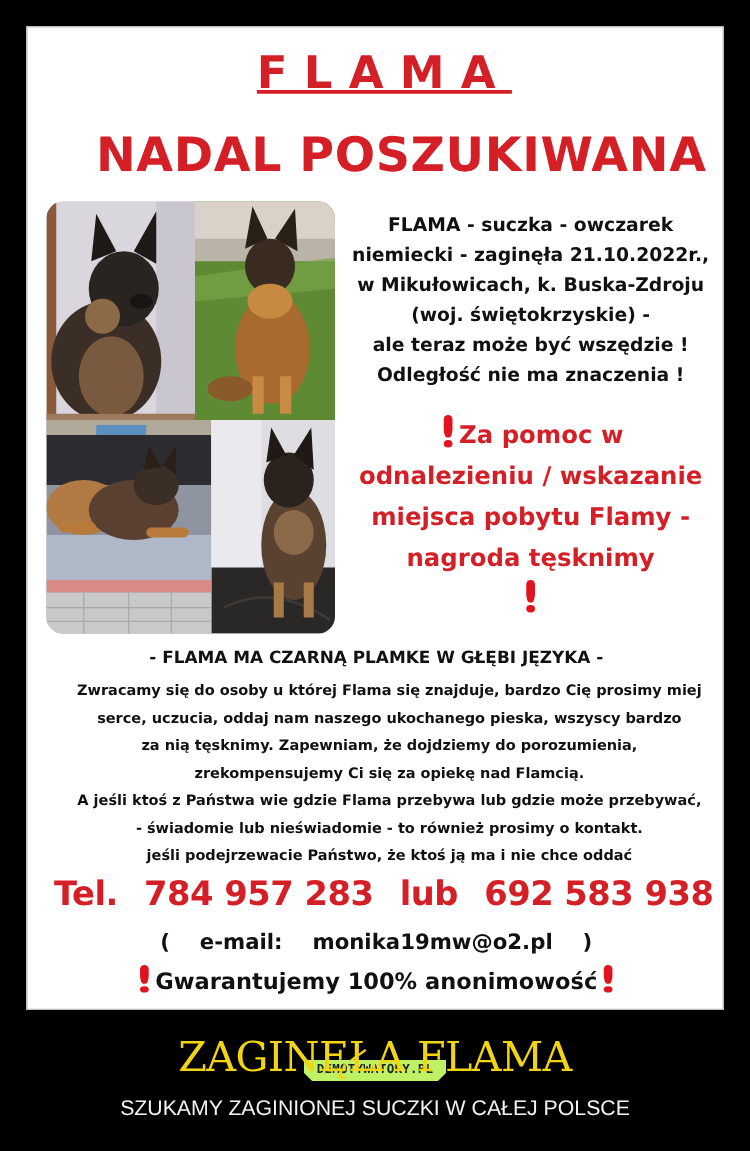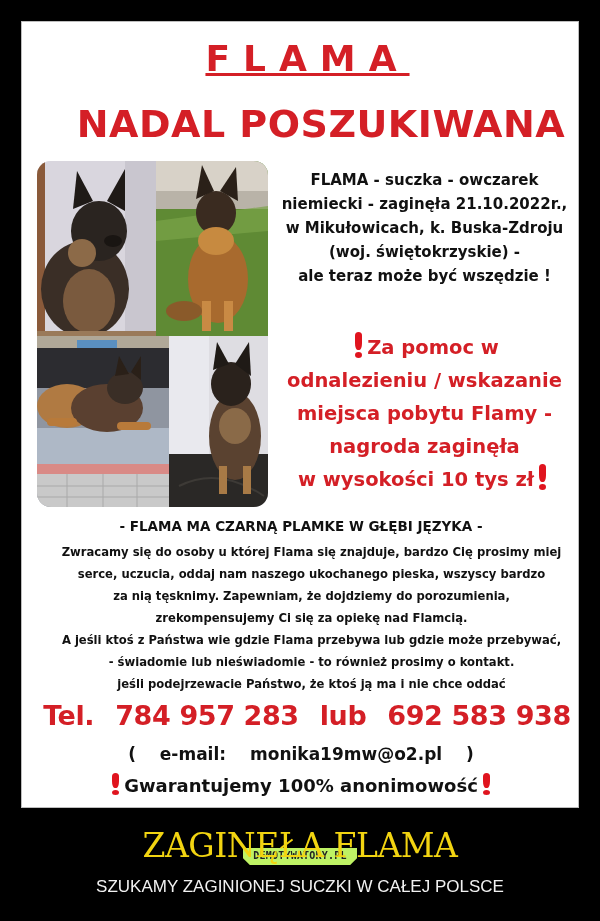--- a/index.html
+++ b/index.html
@@ -161,28 +161,29 @@
       </svg>
     </div>
   </div>
 
   <div class="abs desc" style="top:146px;">
     <span class="line">FLAMA - suczka - owczarek</span>
     <span class="line">niemiecki - zaginęła 21.10.2022r.,</span>
     <span class="line">w Mikułowicach, k. Buska-Zdroju</span>
     <span class="line">(woj. świętokrzyskie) -</span>
     <span class="line">ale teraz może być wszędzie !</span>
+    <span class="line">Odległość nie ma znaczenia !</span>
   </div>
 
   <div class="abs desc reward" style="top:309px;">
     <span class="line"><span class="bang"></span><span>Za pomoc w</span></span>
     <span class="line">odnalezieniu / wskazanie</span>
     <span class="line">miejsca pobytu Flamy -</span>
-    <span class="line">nagroda zaginęła</span>
-    <span class="line"><span>w wysokości 10 tys zł</span><span class="bang"></span></span>
+    <span class="line">nagroda tęsknimy</span>
+    <span class="line"><span class="bang"></span></span>
   </div>
 
   <div class="abs plamka">- FLAMA MA CZARNĄ PLAMKE W GŁĘBI JĘZYKA -</div>
 
   <div class="abs body-text">
     <span class="line">Zwracamy się do osoby u której Flama się znajduje, bardzo Cię prosimy miej</span>
     <span class="line">serce, uczucia, oddaj nam naszego ukochanego pieska, wszyscy bardzo</span>
     <span class="line">za nią tęsknimy. Zapewniam, że dojdziemy do porozumienia,</span>
     <span class="line">zrekompensujemy Ci się za opiekę nad Flamcią.</span>
     <span class="line">A jeśli ktoś z Państwa wie gdzie Flama przebywa lub gdzie może przebywać,</span>

